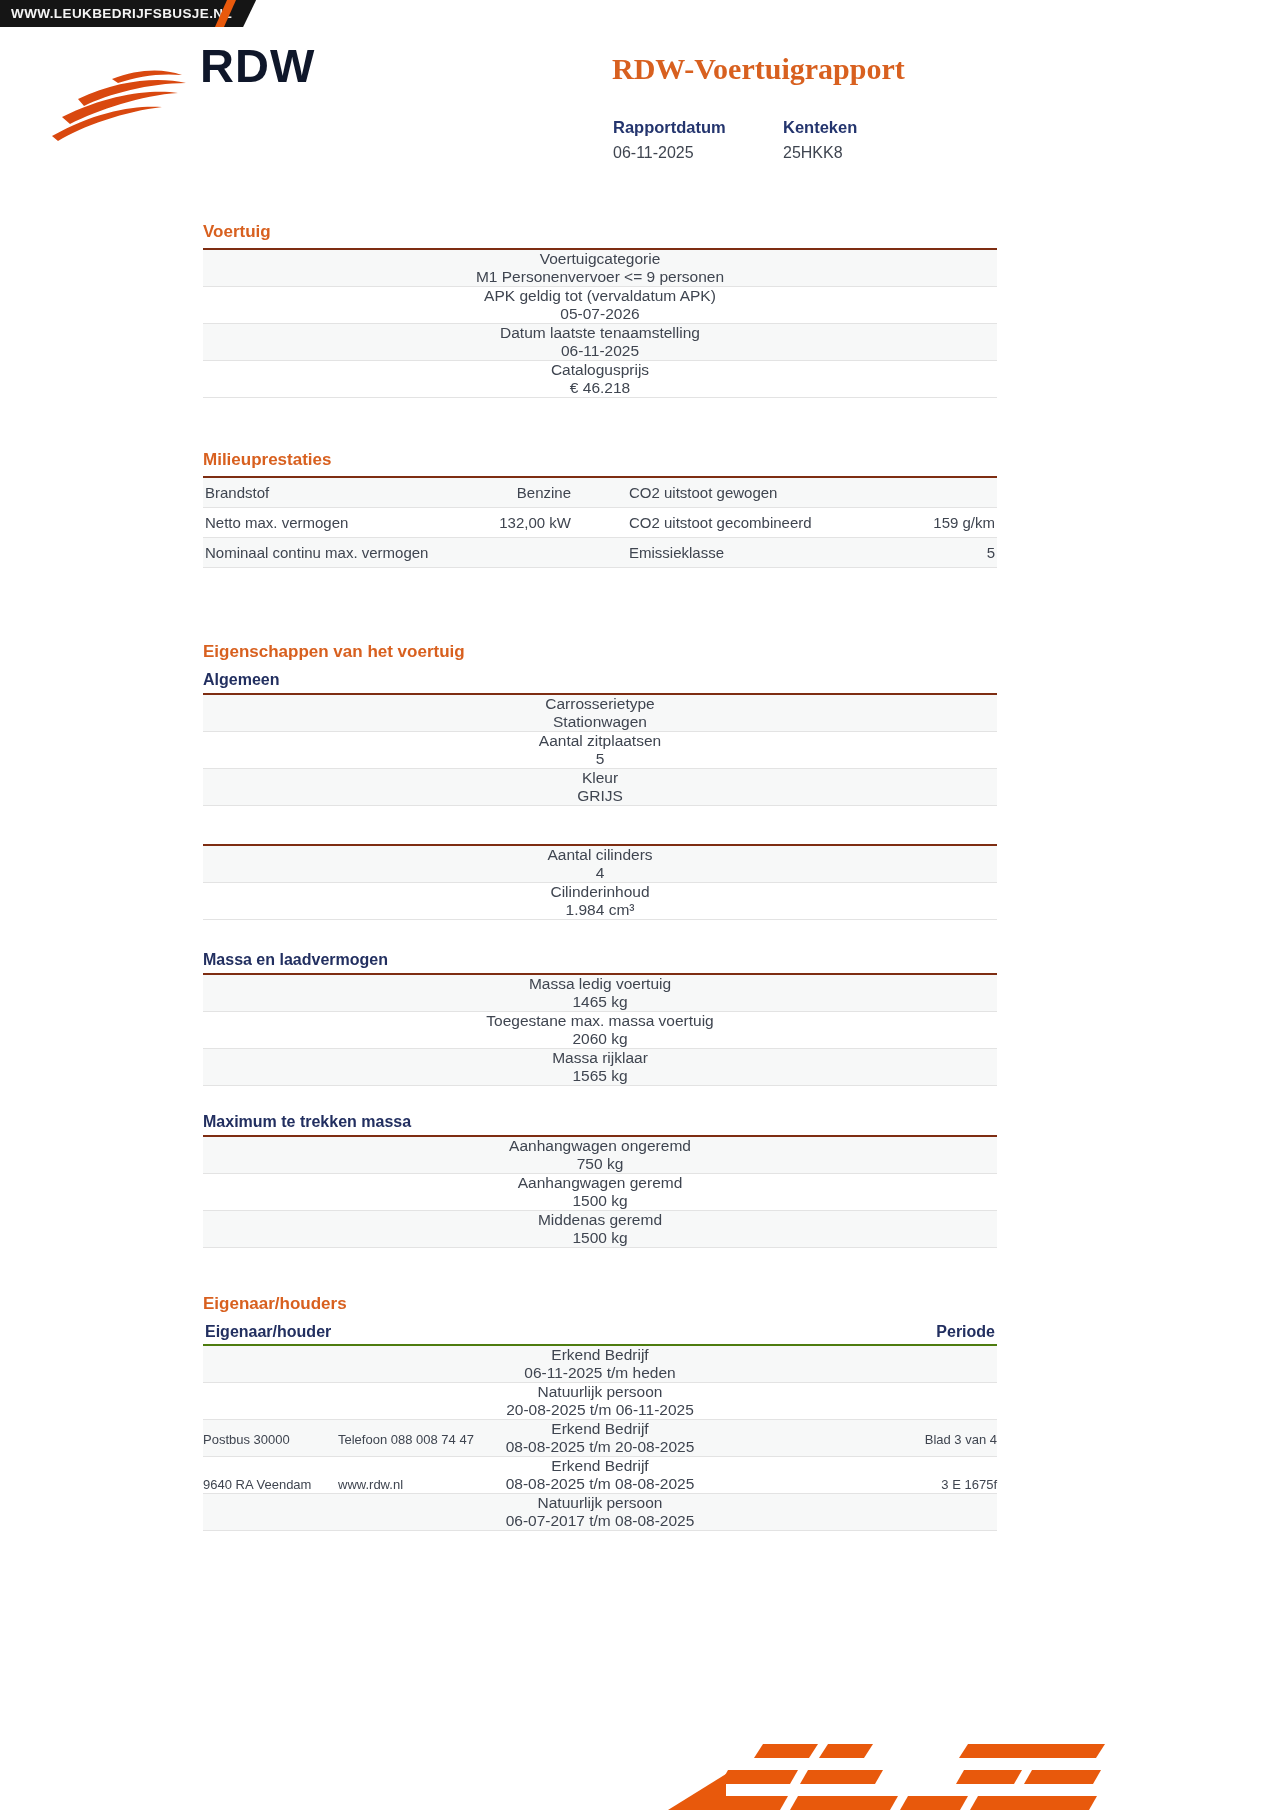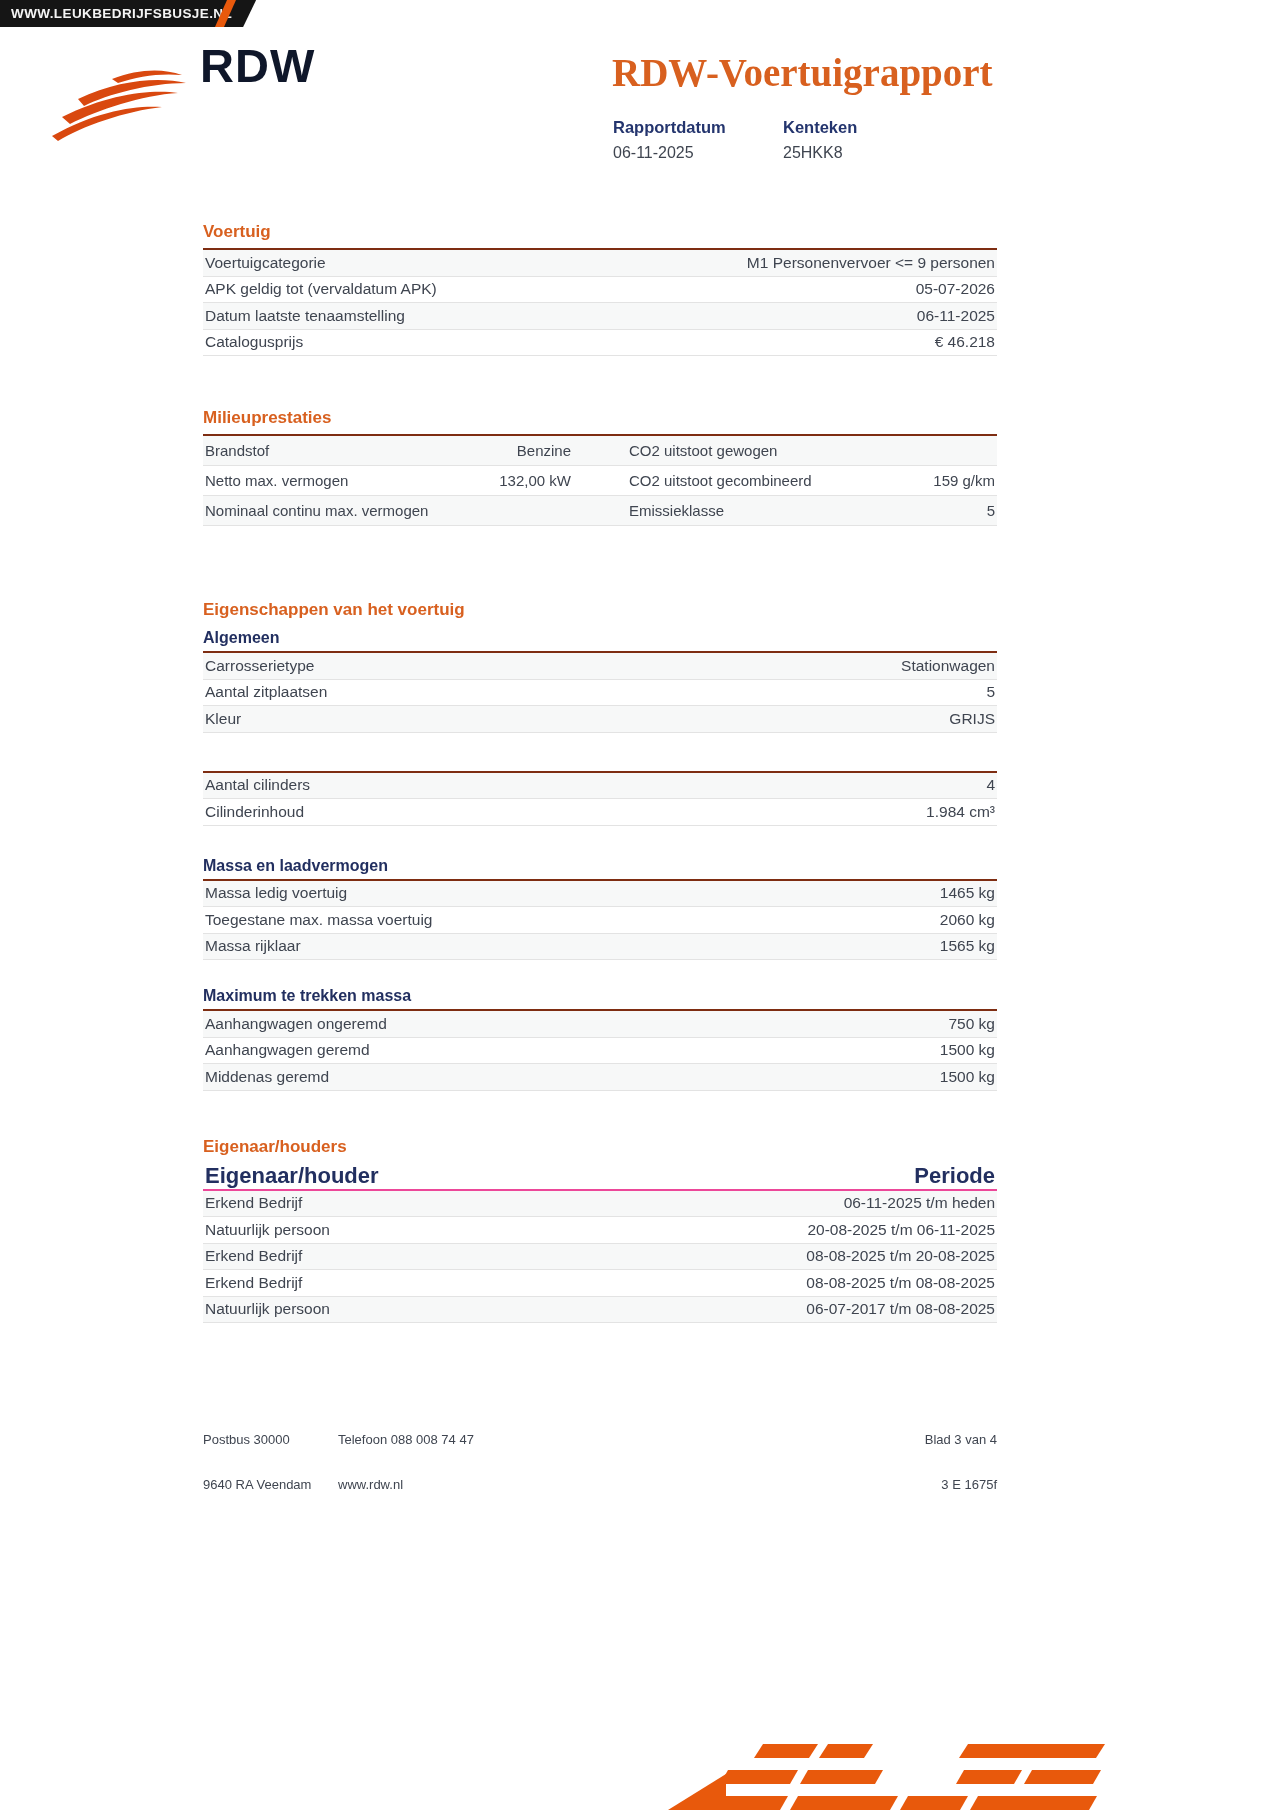--- a/index.html
+++ b/index.html
@@ -24,35 +24,35 @@
 
   
   .logo-swoosh { position:absolute; left:48px; top:66px; width:142px; height:76px; }
   .logo-text {
     position:absolute; left:200px; top:42px; font-size:47px; font-weight:700;
     color:#0f172a; letter-spacing:1px; line-height:1;
   }
   .doc-title {
     position:absolute; left:612px; top:52px;
     font-family:"Liberation Serif", serif; font-weight:700;
-    font-size:39px; color:#d8601f; line-height:1.1;
+    font-size:30px; color:#d8601f; line-height:1.1;
   }
   .meta { position:absolute; left:613px; top:118px; display:grid; grid-template-columns:170px auto; }
   .meta-label { font-weight:700; color:#24356e; font-size:16.5px; }
   .meta-value { margin-top:7px; font-size:16px; color:#3f4550; }
 
   
   .content { position:absolute; left:203px; top:222px; width:794px; }
   .section-title { color:#d8601f; font-size:17px; font-weight:700; line-height:20px; margin-bottom:6px; }
   .sub-title { color:#222f60; font-size:16px; font-weight:700; line-height:19px; margin-bottom:4px; }
 
   .kv-table { border-top:2px solid #7e2d12; }
   .kv-row {
     display:flex; justify-content:space-between; align-items:center;
-    min-height:26.5px; border-bottom:1px solid #e3e3e3; font-size:15.5px; padding:0 2px;
+    min-height:26.5px; border-bottom:1px solid #e3e3e3; font-size:15.5px; padding:0 2px;flex-direction:column;
   }
   .kv-table .kv-row:nth-child(odd) { background:#f7f8f8; }
   .kv-value { text-align:left; white-space:nowrap; }
 
   .sec-milieu { margin-top:52px; }
   .milieu-table { border-top:2px solid #7e2d12; }
   .milieu-row {
     display:grid; grid-template-columns:370px 54px 370px; align-items:center;
     min-height:30px; border-bottom:1px solid #e3e3e3; font-size:15px;
   }
@@ -61,22 +61,22 @@
 
   .sec-eigenschappen { margin-top:74px; }
   .subsection-algemeen { margin-top:8px; }
   .subsection-motor { margin-top:38px; }
   .subsection-massa { margin-top:30px; }
   .subsection-trekken { margin-top:26px; }
 
   .sec-eigenaar { margin-top:46px; }
   .owner-head {
     display:flex; justify-content:space-between; align-items:center;
-    min-height:26px; font-weight:700; color:#222f60; font-size:22px;
-    border-bottom:2px solid #ec4899; padding:0 2px;
+    min-height:26px; font-weight:700; color:#222f60; font-size:16px;
+    border-bottom:2px solid #4d7c0f; padding:0 2px;
   }
 
   
   .footer {
     position:absolute; left:203px; top:1432px; width:794px;
     display:grid; grid-template-columns:135px 1fr auto; row-gap:30px;
     font-size:13px; color:#3f4550;
   }
   .footer .right { text-align:right; }
 

